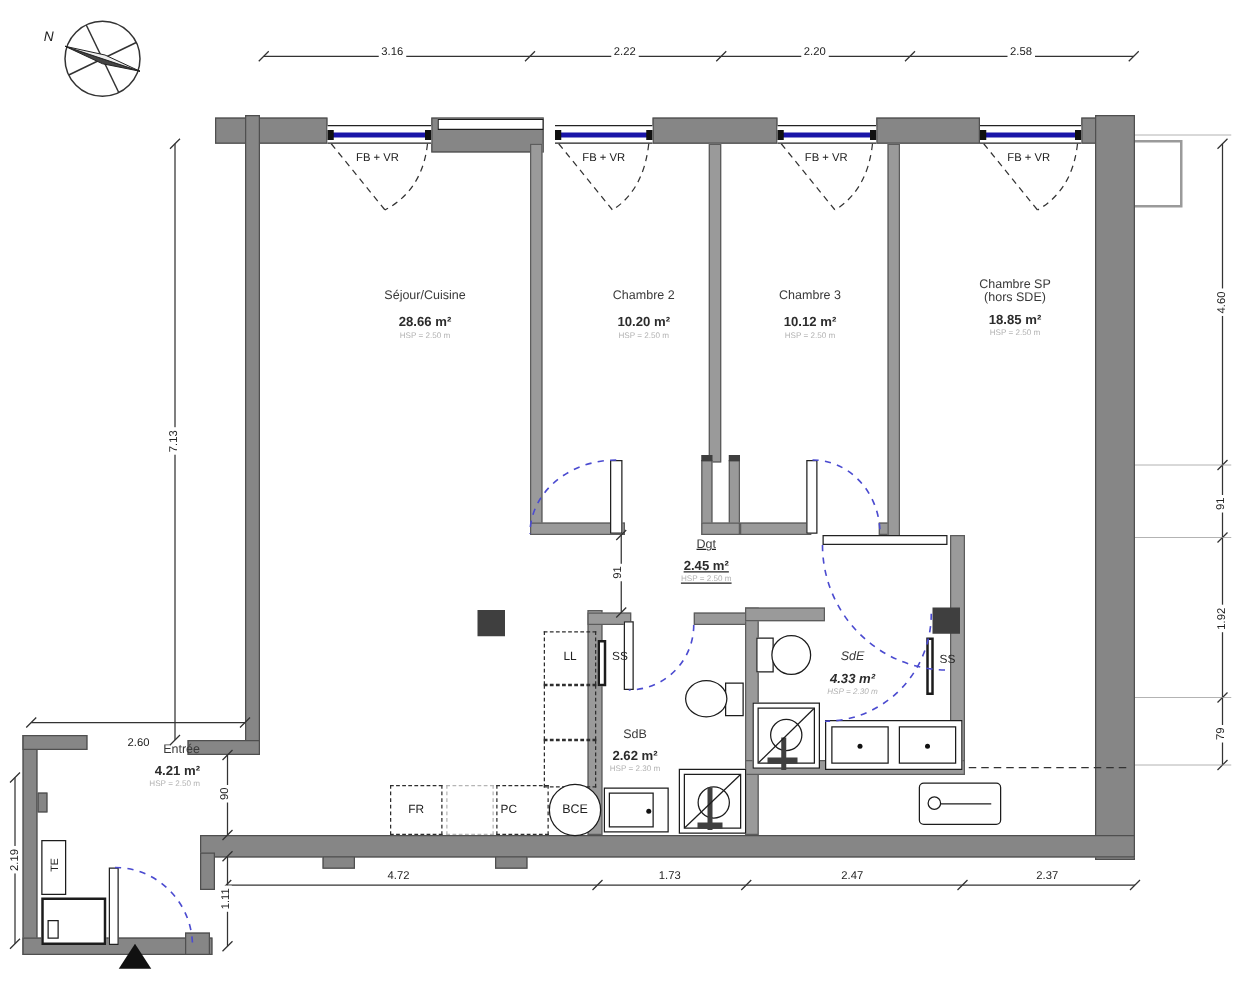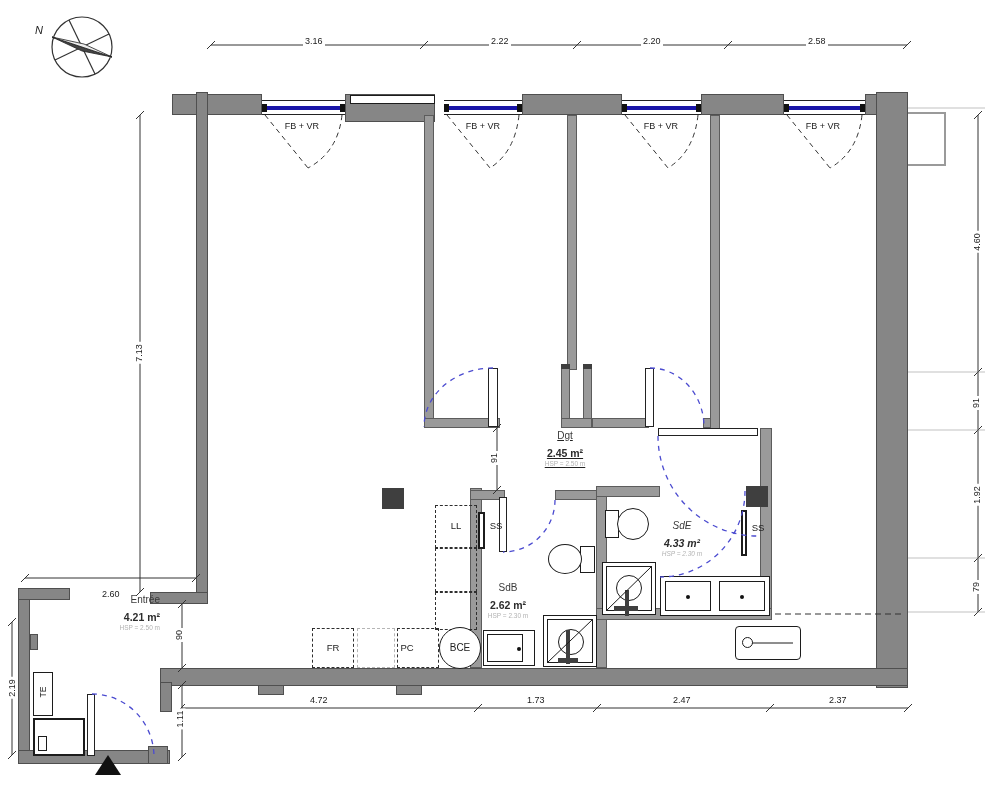--- a/index.html
+++ b/index.html
@@ -213,20 +213,41 @@
     <polygon points="95,775 121,775 108,755" fill="#111"></polygon>
   </svg>
 
   <div class="dim" style="left:33px;top:24px;font-size:11px;font-style:italic;background:transparent;">N</div>
 
   <div class="fbvr" style="left:262px;top:121px;">FB + VR</div>
   <div class="fbvr" style="left:443px;top:121px;">FB + VR</div>
   <div class="fbvr" style="left:621px;top:121px;">FB + VR</div>
   <div class="fbvr" style="left:783px;top:121px;">FB + VR</div>
 
+  <div class="room" style="left:280px;top:231px;width:120px;">
+    <div class="nm">Séjour/Cuisine</div>
+    <div class="ar">28.66 m²</div>
+    <div class="hsp">HSP = 2.50 m</div>
+  </div>
+  <div class="room" style="left:455px;top:231px;width:120px;">
+    <div class="nm">Chambre 2</div>
+    <div class="ar">10.20 m²</div>
+    <div class="hsp">HSP = 2.50 m</div>
+  </div>
+  <div class="room" style="left:588px;top:231px;width:120px;">
+    <div class="nm">Chambre 3</div>
+    <div class="ar">10.12 m²</div>
+    <div class="hsp">HSP = 2.50 m</div>
+  </div>
+  <div class="room small" style="left:752px;top:222px;width:120px;">
+    <div class="nm">Chambre SP</div>
+    <div class="nm">(hors SDE)</div>
+    <div class="ar">18.85 m²</div>
+    <div class="hsp">HSP = 2.50 m</div>
+  </div>
   <div class="room small" style="left:525px;top:430px;width:80px;text-decoration:underline;">
     <div class="nm">Dgt</div>
     <div class="ar">2.45 m²</div>
     <div class="hsp">HSP = 2.50 m</div>
   </div>
   <div class="room small" style="left:468px;top:582px;width:80px;">
     <div class="nm">SdB</div>
     <div class="ar">2.62 m²</div>
     <div class="hsp">HSP = 2.30 m</div>
   </div>

